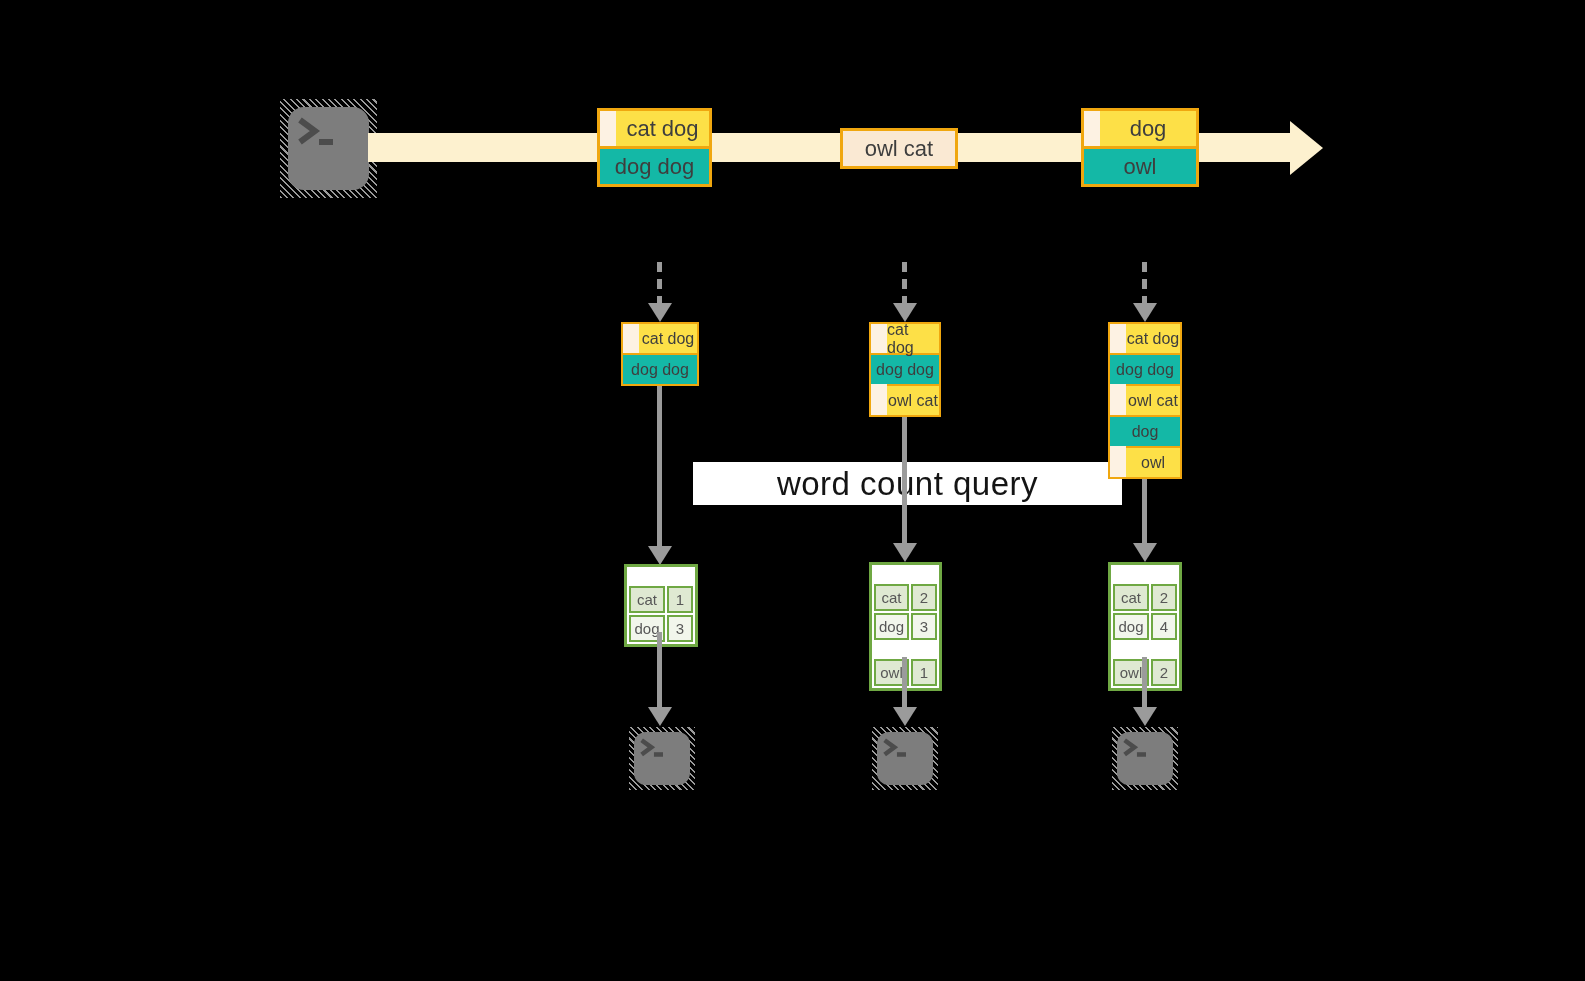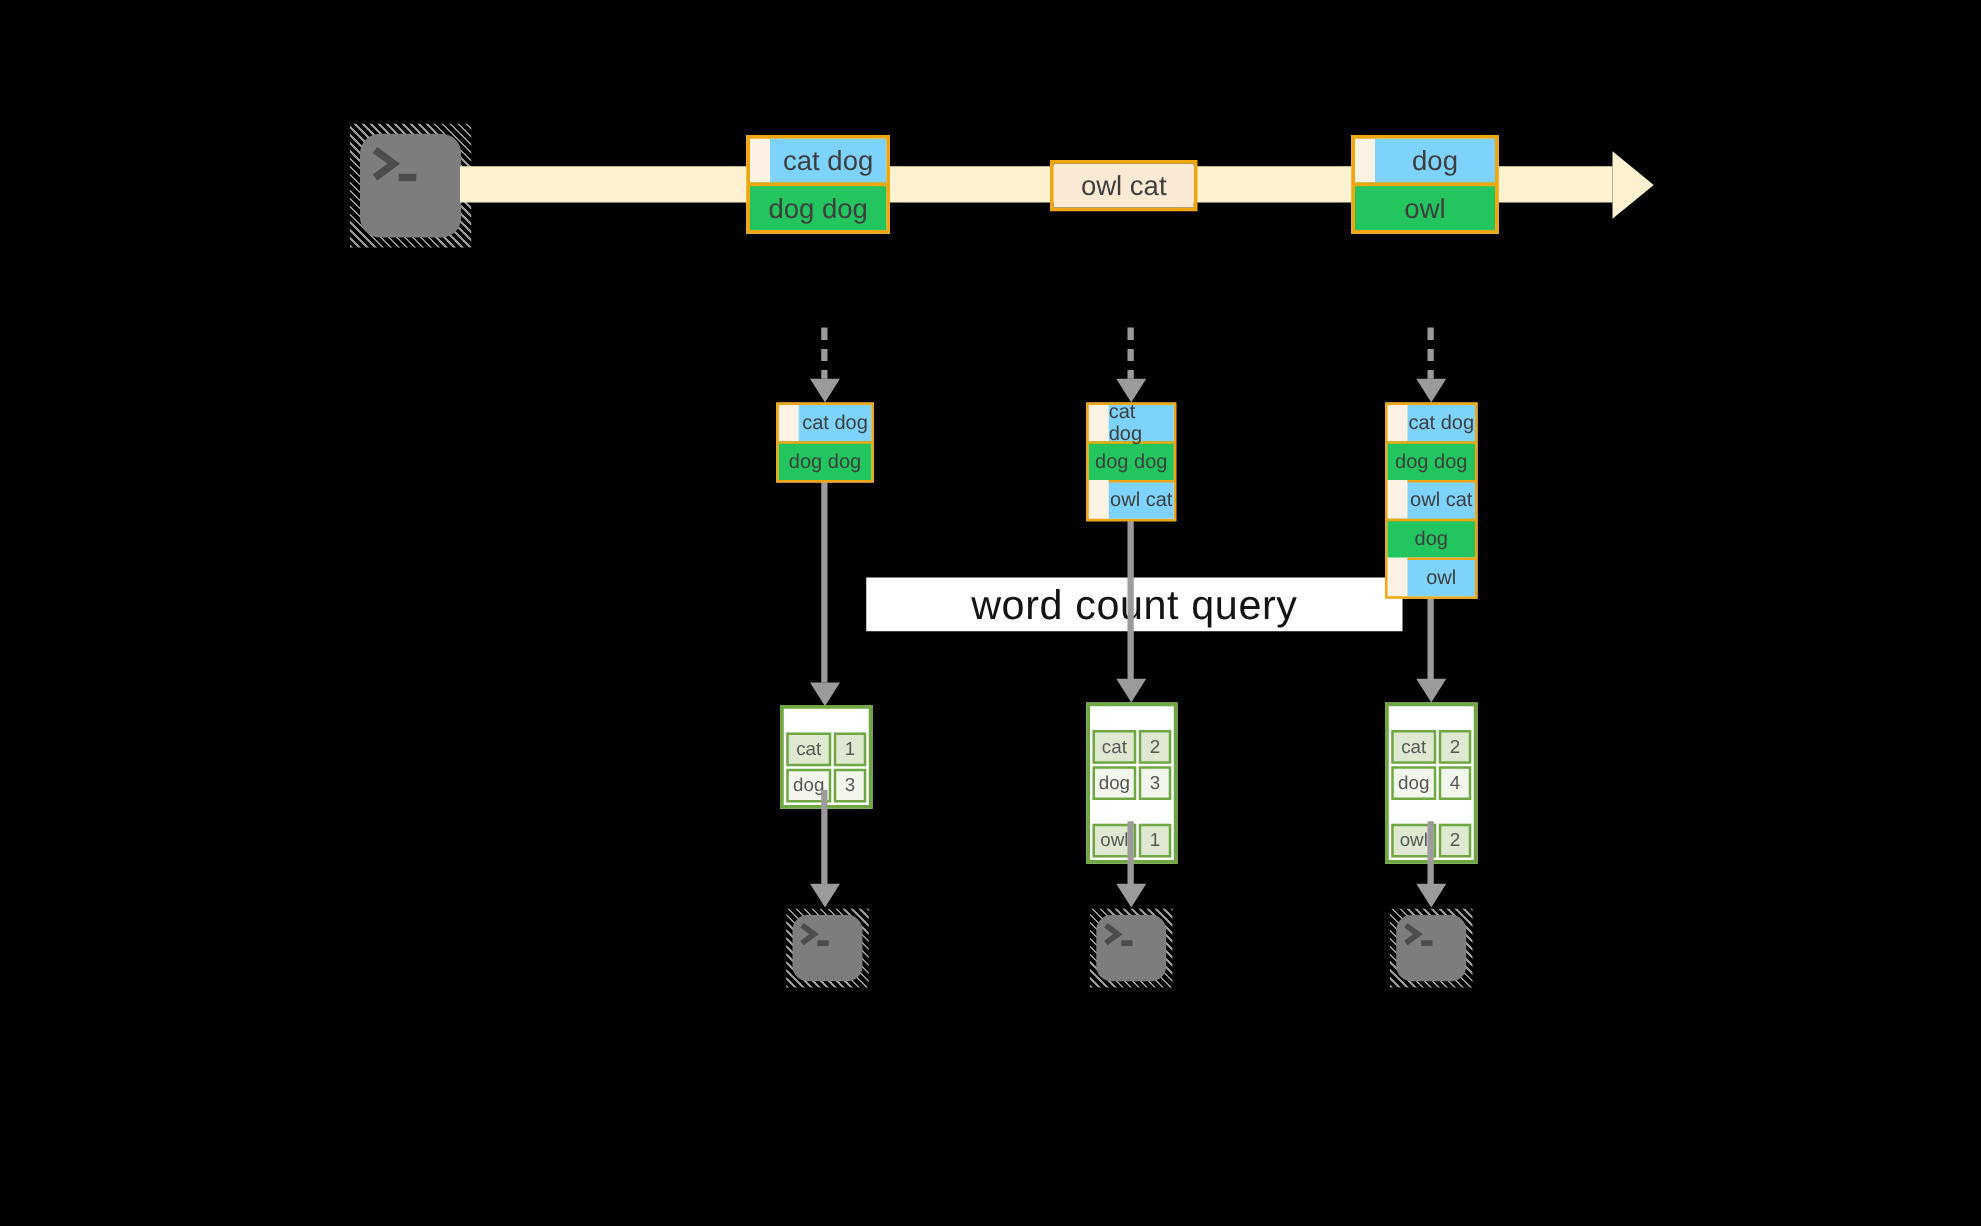--- a/index.html
+++ b/index.html
@@ -37,22 +37,22 @@
   .ebox .cell + .cell{border-top:3px solid #F0A70F;}
 
   
   .sbox{position:absolute;z-index:3;border:2px solid #F0A70F;background:#FDF2E3;}
   .sbox .cell{
     height:29px;display:flex;align-items:center;justify-content:center;
     font-size:16px;color:#3E3E3E;
   }
   .sbox .cell + .cell{border-top:2px solid #F0A70F;}
 
-  .c-dark{background:#7dd3fc;margin-left:16px;}
-  .c-light{background:#22c55e;}
+  .c-dark{background:#fde047;margin-left:16px;}
+  .c-light{background:#14b8a6;}
   .c-mid{background:#FAE9D3;}
 
   
   .vline{position:absolute;width:5px;background:#9B9B9B;z-index:2;}
   .vdash{
     position:absolute;width:5px;z-index:2;
     background:repeating-linear-gradient(to bottom,#9B9B9B 0 10px,transparent 10px 17px);
   }
   .ahead{
     position:absolute;width:0;height:0;z-index:2;

